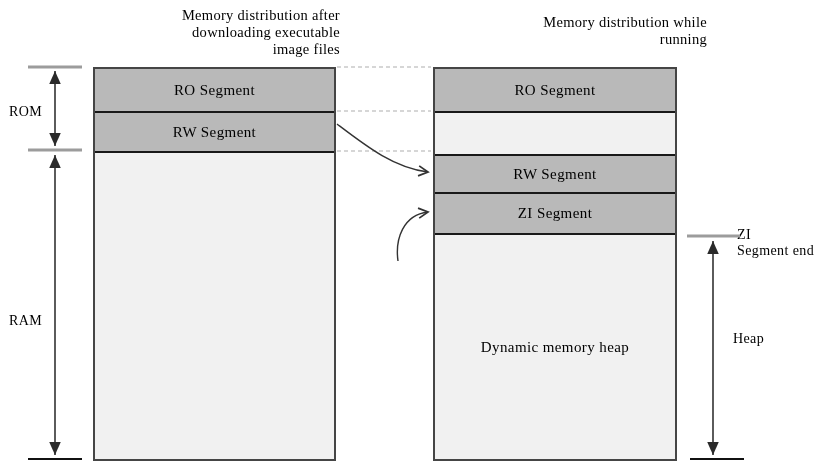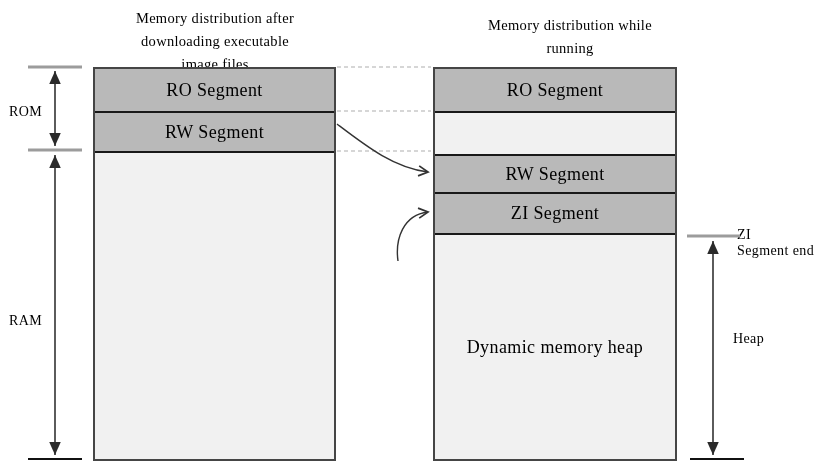--- a/index.html
+++ b/index.html
@@ -8,23 +8,23 @@
     position: relative;
     width: 829px;
     height: 464px;
     background: #ffffff;
     font-family: "Liberation Serif", "DejaVu Serif", serif;
     color: #000000;
     overflow: hidden;
   }
   .col-title {
     position: absolute;
-    text-align: center;
+    text-align: right;
     font-size: 14.5px;
-    line-height: 23px;
+    line-height: 17px;
     letter-spacing: 0.3px;
     white-space: pre-line;
   }
   .left-title  { left: 90px;  top: 7px;  width: 250px; }
   .right-title { left: 433px; top: 14px; width: 274px; }
 
   .column {
     position: absolute;
     top: 67px;
     height: 394px;
@@ -33,21 +33,21 @@
     flex-direction: column;
     background: var(--segment-light, #f1f1f1);
   }
   .left-col  { left: 93px;  width: 243px; }
   .right-col { left: 433px; width: 244px; }
 
   .seg {
     display: flex;
     align-items: center;
     justify-content: center;
-    font-size: 18px;
+    font-size: 15px;
     letter-spacing: 0.4px;
   }
   .seg.dark  { background: var(--segment-dark, #b9b9b9); }
   .seg.light { background: var(--segment-light, #f1f1f1); }
   .bb { border-bottom: 2px solid #191919; }
   .bt { border-top: 2px solid #191919; }
   .h-ro  { flex: 0 0 44px; }
   .h-rw  { flex: 0 0 40px; }
   .h-gap { flex: 0 0 41px; }
   .h-zi  { flex: 0 0 41px; }

